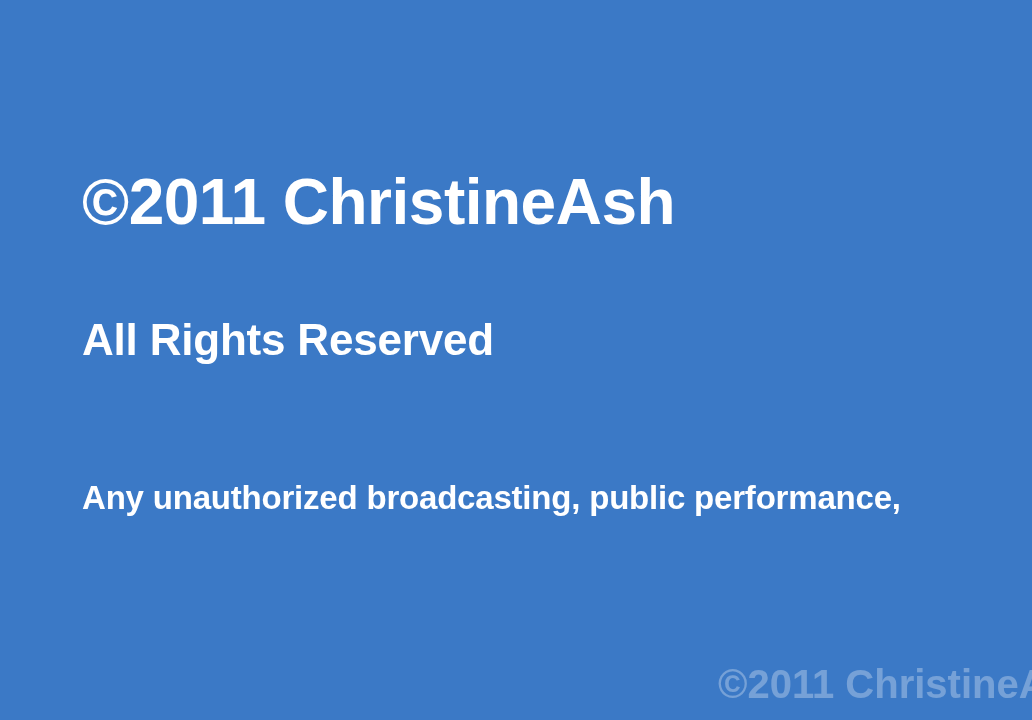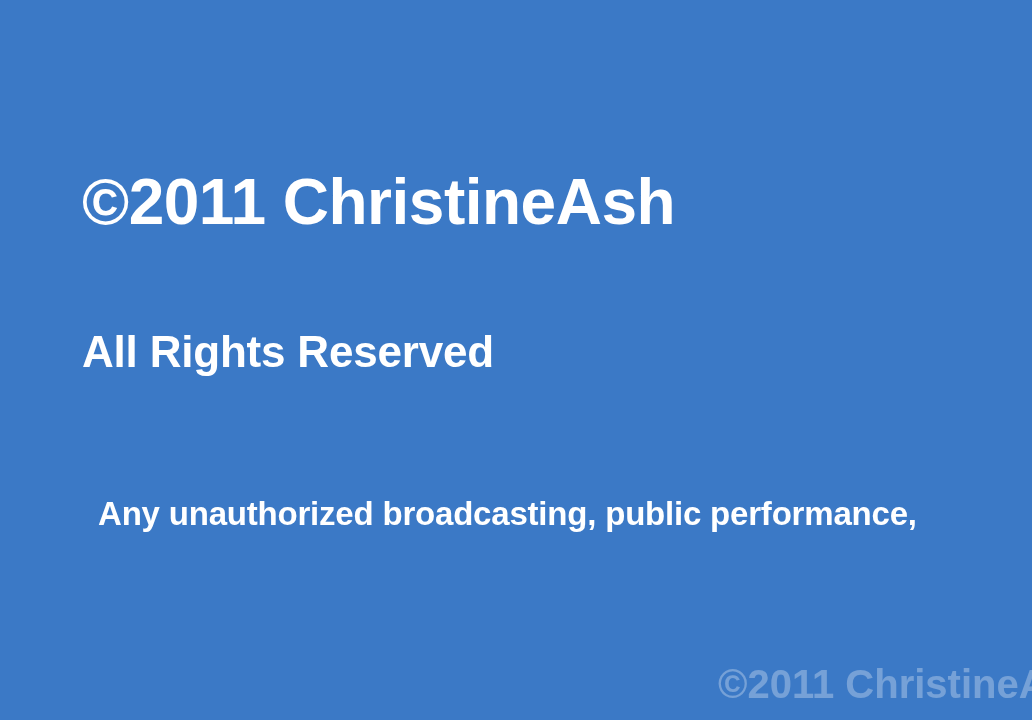--- a/index.html
+++ b/index.html
@@ -34,36 +34,36 @@
     margin: 0;
     font-size: 64px;
     font-weight: bold;
     line-height: 1.0;
     color: #ffffff;
     white-space: nowrap;
     letter-spacing: -0.5px;
   }
   .subtitle {
     position: absolute;
-    top: 330px;
+    top: 318px;
     left: 0;
     margin: 0;
     font-size: 44px;
     font-weight: bold;
     line-height: 1.0;
     color: #ffffff;
     white-space: nowrap;
     letter-spacing: -0.2px;
     text-align: right;
   }
   .body-block {
     position: absolute;
     top: 475px;
     left: 0;
-    margin: 16px;
+    margin: 0;
     font-size: 33px;
     font-weight: bold;
     color: #ffffff;
     letter-spacing: -0.2px;
   }
   .body-line {
     display: block;
     white-space: nowrap;
     line-height: 46px;
   }

